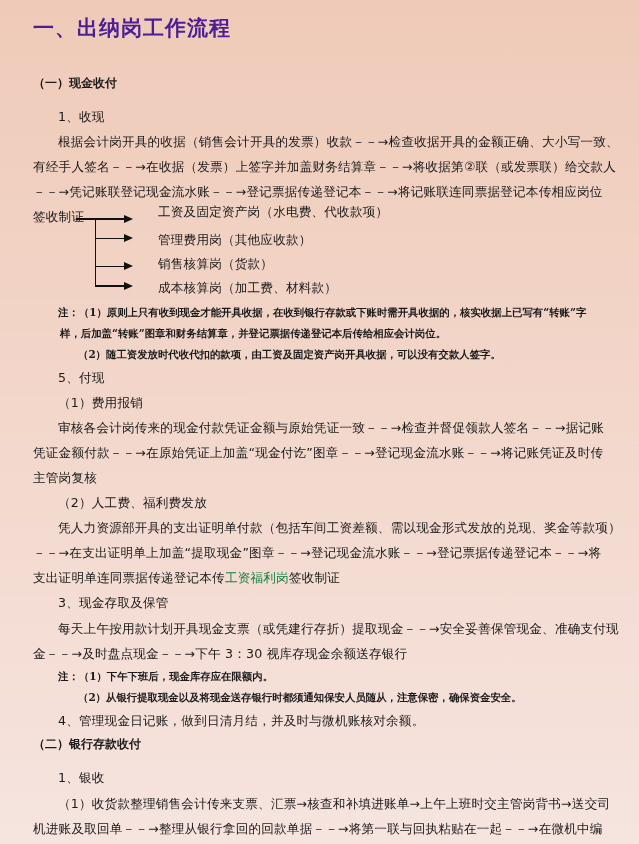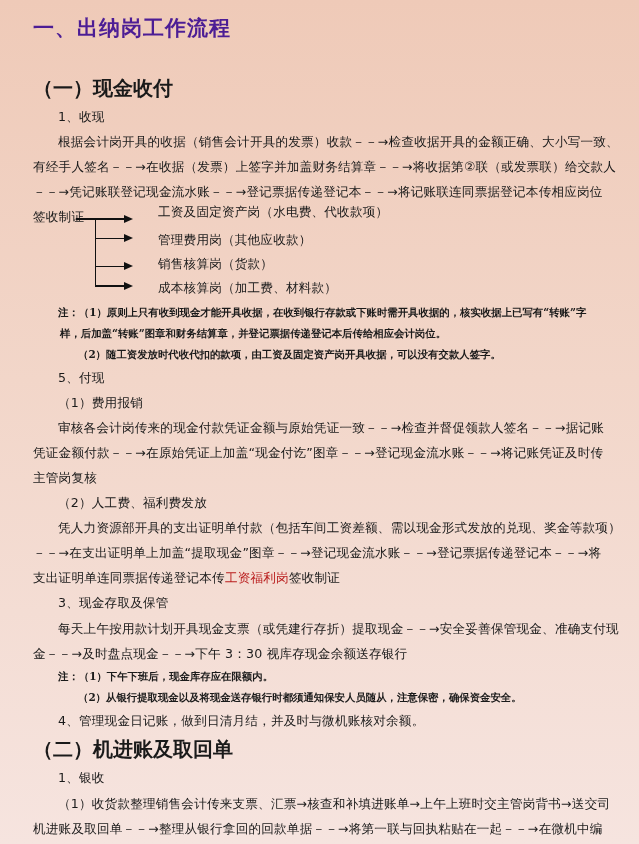--- a/index.html
+++ b/index.html
@@ -4,24 +4,24 @@
 <style>
   html, body { margin: 0; padding: 0; }
   body {
     width: 639px; height: 844px; overflow: hidden; position: relative;
     background: linear-gradient(to bottom, #efcab8 0%, #f2d6c9 45%, #f6e4df 100%);
     font-family: "DejaVu Sans", "Liberation Sans", sans-serif;
     color: #111;
   }
   .abs { position: absolute; white-space: nowrap; }
   .h1 { font-family: "DejaVu Serif", "Liberation Serif", serif; font-size: 21px; font-weight: bold; letter-spacing: 1px; color: #4c1d95; }
-  .h2 { font-size: 20px; font-weight: bold; color: #1a1a1a; }
+  .h2 { font-size: 12px; font-weight: bold; color: #1a1a1a; }
   .p { font-size: 12.6px; color: #1a1a1a; letter-spacing: 0.2px; }
   .note { font-family: "DejaVu Serif", "Liberation Serif", serif; font-size: 10.4px; font-weight: bold; color: #1a1a1a; }
-  .red { color: #b91c1c; }
+  .red { color: #15803d; }
   .line { position: absolute; background: #111; }
   .arrowhead { position: absolute; width: 0; height: 0; border-top: 4px solid transparent; border-bottom: 4px solid transparent; border-left: 9px solid #111; }
 </style>
 </head>
 <body>
 
 <div>
 
   <div class="abs h1" style="left:33px; top:14px;">一、出纳岗工作流程</div>
 
@@ -69,19 +69,19 @@
   </div>
 
   <div class="abs p" style="left:58px; top:595px;">3、现金存取及保管</div>
   <div class="abs p" style="left:58px; top:621px;">每天上午按用款计划开具现金支票（或凭建行存折）提取现金－－→安全妥善保管现金、准确支付现</div>
   <div class="abs p" style="left:33px; top:646px;">金－－→及时盘点现金－－→下午 3：30 视库存现金余额送存银行</div>
   <div class="abs note" style="left:58px; top:670px;">注：（1）下午下班后，现金库存应在限额内。</div>
   <div class="abs note" style="left:78px; top:691px;text-align:right;">（2）从银行提取现金以及将现金送存银行时都须通知保安人员随从，注意保密，确保资金安全。</div>
 
   <div class="abs p" style="left:58px; top:713px;">4、管理现金日记账，做到日清月结，并及时与微机账核对余额。</div>
 
-  <div class="abs h2" style="left:33px; top:736px;">（二）机进账及取回单</div>
+  <div class="abs h2" style="left:33px; top:736px;">（二）银行存款收付</div>
 
   <div class="abs p" style="left:58px; top:770px;">1、银收</div>
   <div class="abs p" style="left:58px; top:796px;">（1）收货款整理销售会计传来支票、汇票→核查和补填进账单→上午上班时交主管岗背书→送交司</div>
   <div class="abs p" style="left:33px; top:821px;">机进账及取回单－－→整理从银行拿回的回款单据－－→将第一联与回执粘贴在一起－－→在微机中编</div>
 
 </div>
 
 </body></html>

